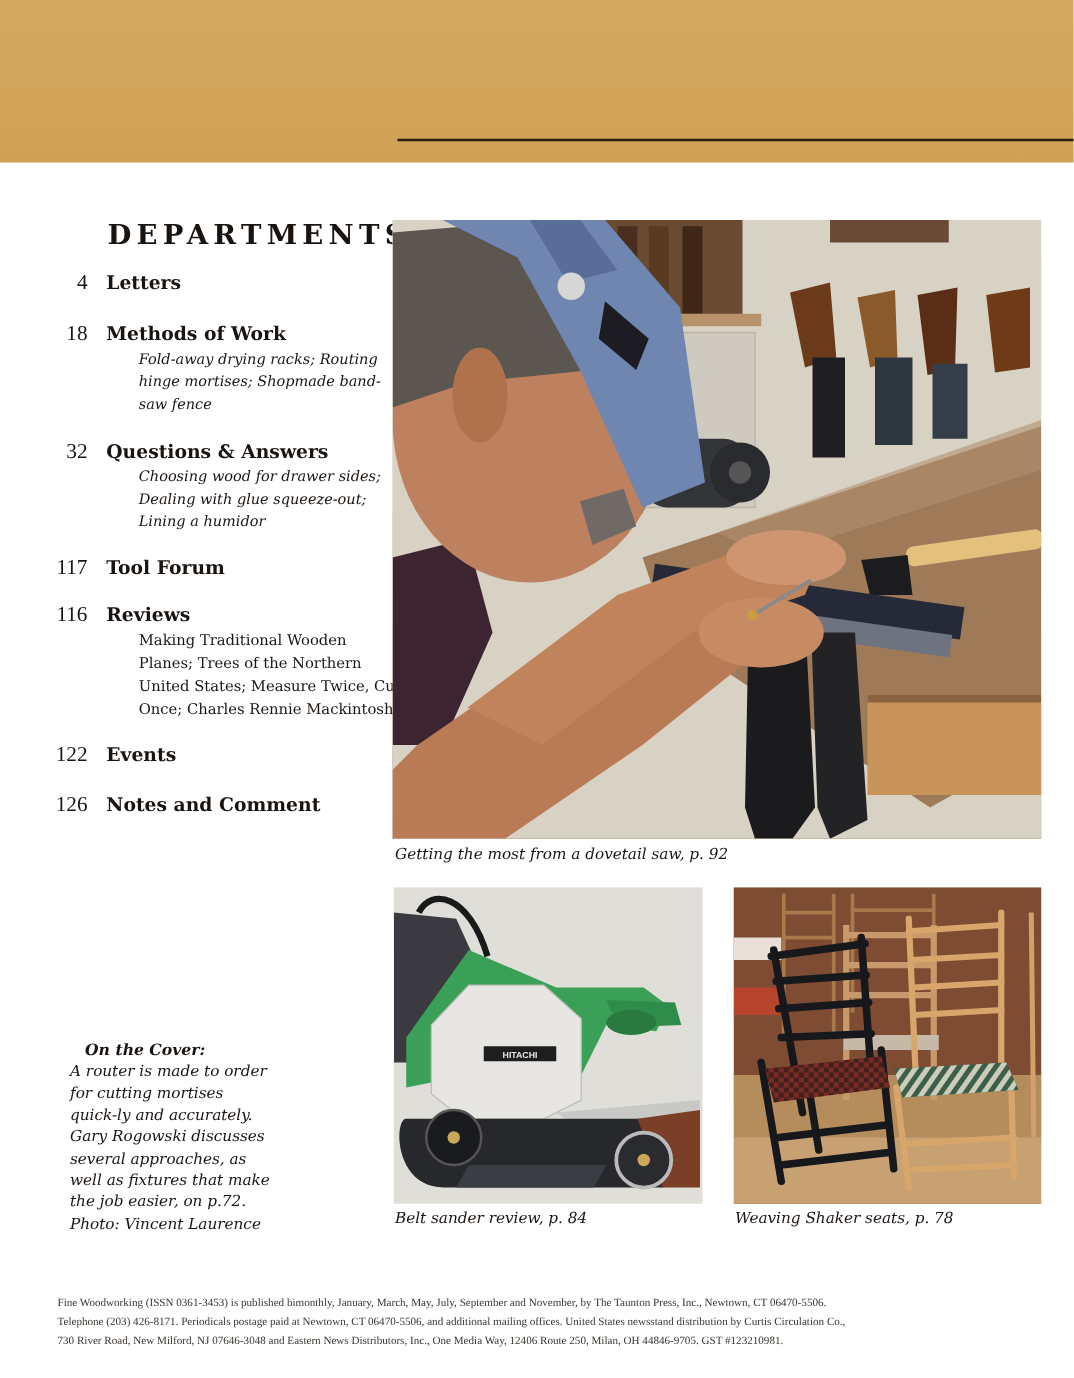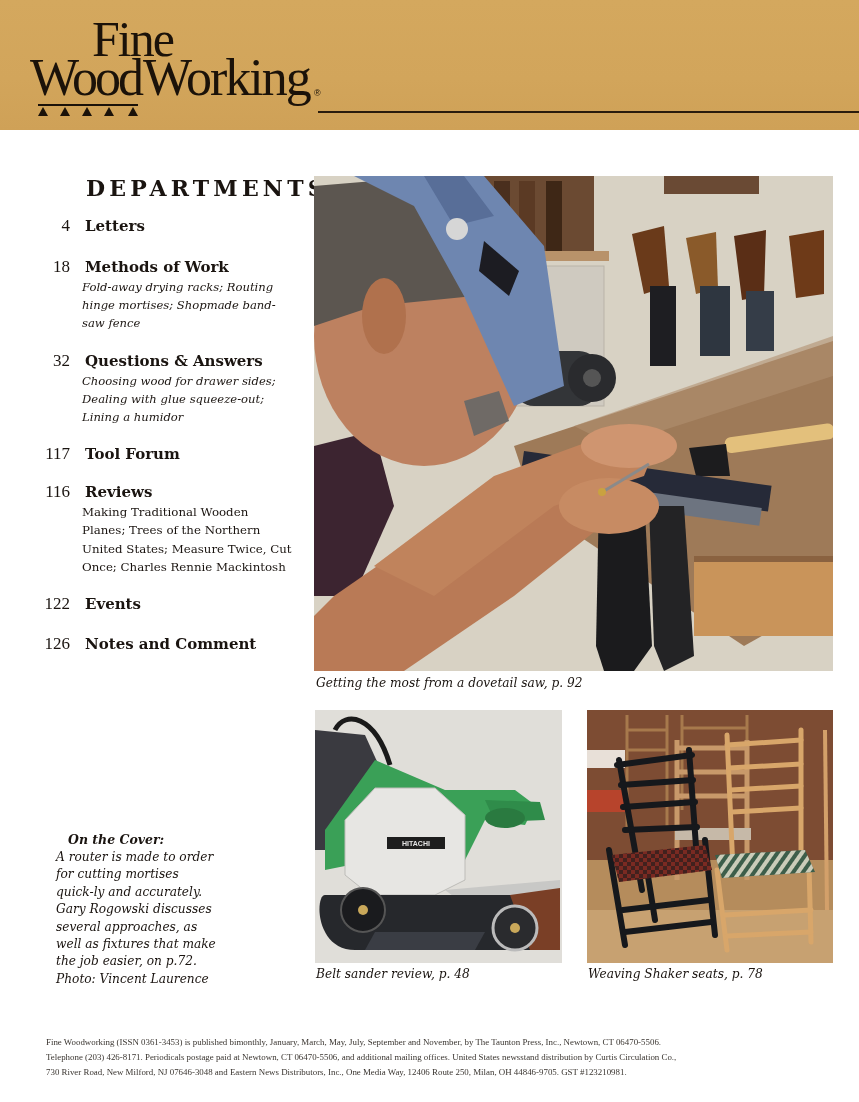--- a/index.html
+++ b/index.html
@@ -53,21 +53,21 @@
   .dept-row { display: flex; align-items: baseline; }
   .dept-page {
     width: 30px; text-align: right; font-family: "Liberation Serif", serif;
     font-size: 17px; color: #1a1410;
   }
   .dept-title {
     margin-left: 15px; font-family: "DejaVu Serif", serif; font-weight: bold;
     font-size: 15px; color: #1a1410;
   }
   .dept-desc {
-    margin-left: 42px; font-family: "DejaVu Serif", serif; font-style: italic;
+    margin-left: 71px; font-family: "DejaVu Serif", serif; font-style: italic;
     font-size: 11.6px; line-height: 18.2px; color: #1a1410; width: 210px; margin-top: 1px;
   }
   .dept-desc.roman { font-style: normal; font-size: 11.8px; }
 
   
   .cover-note { position: absolute; left: 44px; top: 831px; width: 175px; }
   .cover-heading {
     font-family: "DejaVu Serif", serif; font-weight: bold; font-style: italic;
     font-size: 12.5px; line-height: 18px; color: #1a1410; margin-left: 24px;
   }
@@ -101,34 +101,20 @@
   .colophon {
     position: absolute; left: 46px; top: 1035px; width: 790px;
     font-family: "Liberation Serif", serif; font-size: 8.9px; line-height: 15px;
     color: #3a3530; white-space: nowrap;
   }
 </style>
 </head>
 <body>
 
 <header class="masthead">
-  <div class="logo">
-    <span class="logo-fine">Fine</span>
-    <span class="logo-wood">Wood</span>
-    <span class="logo-working">Working</span>
-    <span class="logo-reg">®</span>
-    <div class="logo-clamps">
-      <div class="bar"></div>
-      <div class="foot" style="left:4px"></div>
-      <div class="foot" style="left:26px"></div>
-      <div class="foot" style="left:48px"></div>
-      <div class="foot" style="left:70px"></div>
-      <div class="foot" style="left:94px"></div>
-    </div>
-  </div>
   <div class="masthead-rule"></div>
 </header>
 
 <h2 class="dept-heading">DEPARTMENTS</h2>
 
 <div class="dept-list">
   <div class="dept-item" style="margin-bottom:21px">
     <div class="dept-row">
       <span class="dept-page">4</span>
       <span class="dept-title">Letters</span>
@@ -270,21 +256,21 @@
 
     <path d="M10 185 L200 185 C 240 185, 245 230, 215 240 L40 240 C 0 240, 0 185, 10 185 Z" fill="#26282c"></path>
     <path d="M195 185 L245 178 L245 240 L215 240 Z" fill="#7a3f26"></path>
     <circle cx="48" cy="200" r="22" fill="#1a1b1e" stroke="#555" stroke-width="2"></circle>
     <circle cx="48" cy="200" r="5" fill="#c9a85a"></circle>
     <circle cx="200" cy="218" r="22" fill="#2a2b2e" stroke="#bbb" stroke-width="3"></circle>
     <circle cx="200" cy="218" r="5" fill="#c9a85a"></circle>
     <path d="M60 222 L170 222 L160 240 L50 240 Z" fill="#3a3d44"></path>
   </svg>
 </div>
-<div class="caption" style="left:316px; top:967px;">Belt sander review, p. 48</div>
+<div class="caption" style="left:316px; top:967px;">Belt sander review, p. 84</div>
 
 <div class="photo photo-chairs" title="Shaker ladder-back chairs with woven tape seats, one black with red and black checked seat, one natural wood with green and cream seat">
   <svg width="246" height="253" viewBox="0 0 246 253">
     <rect width="246" height="253" fill="#7d4c33"></rect>
     <rect y="150" width="246" height="103" fill="#b58c5c"></rect>
     <rect y="200" width="246" height="53" fill="#c7a171"></rect>
 
     <g stroke="#a7794c" stroke-width="3" fill="none">
       <line x1="40" y1="5" x2="40" y2="120"></line>
         <line x1="80" y1="5" x2="80" y2="120"></line>

